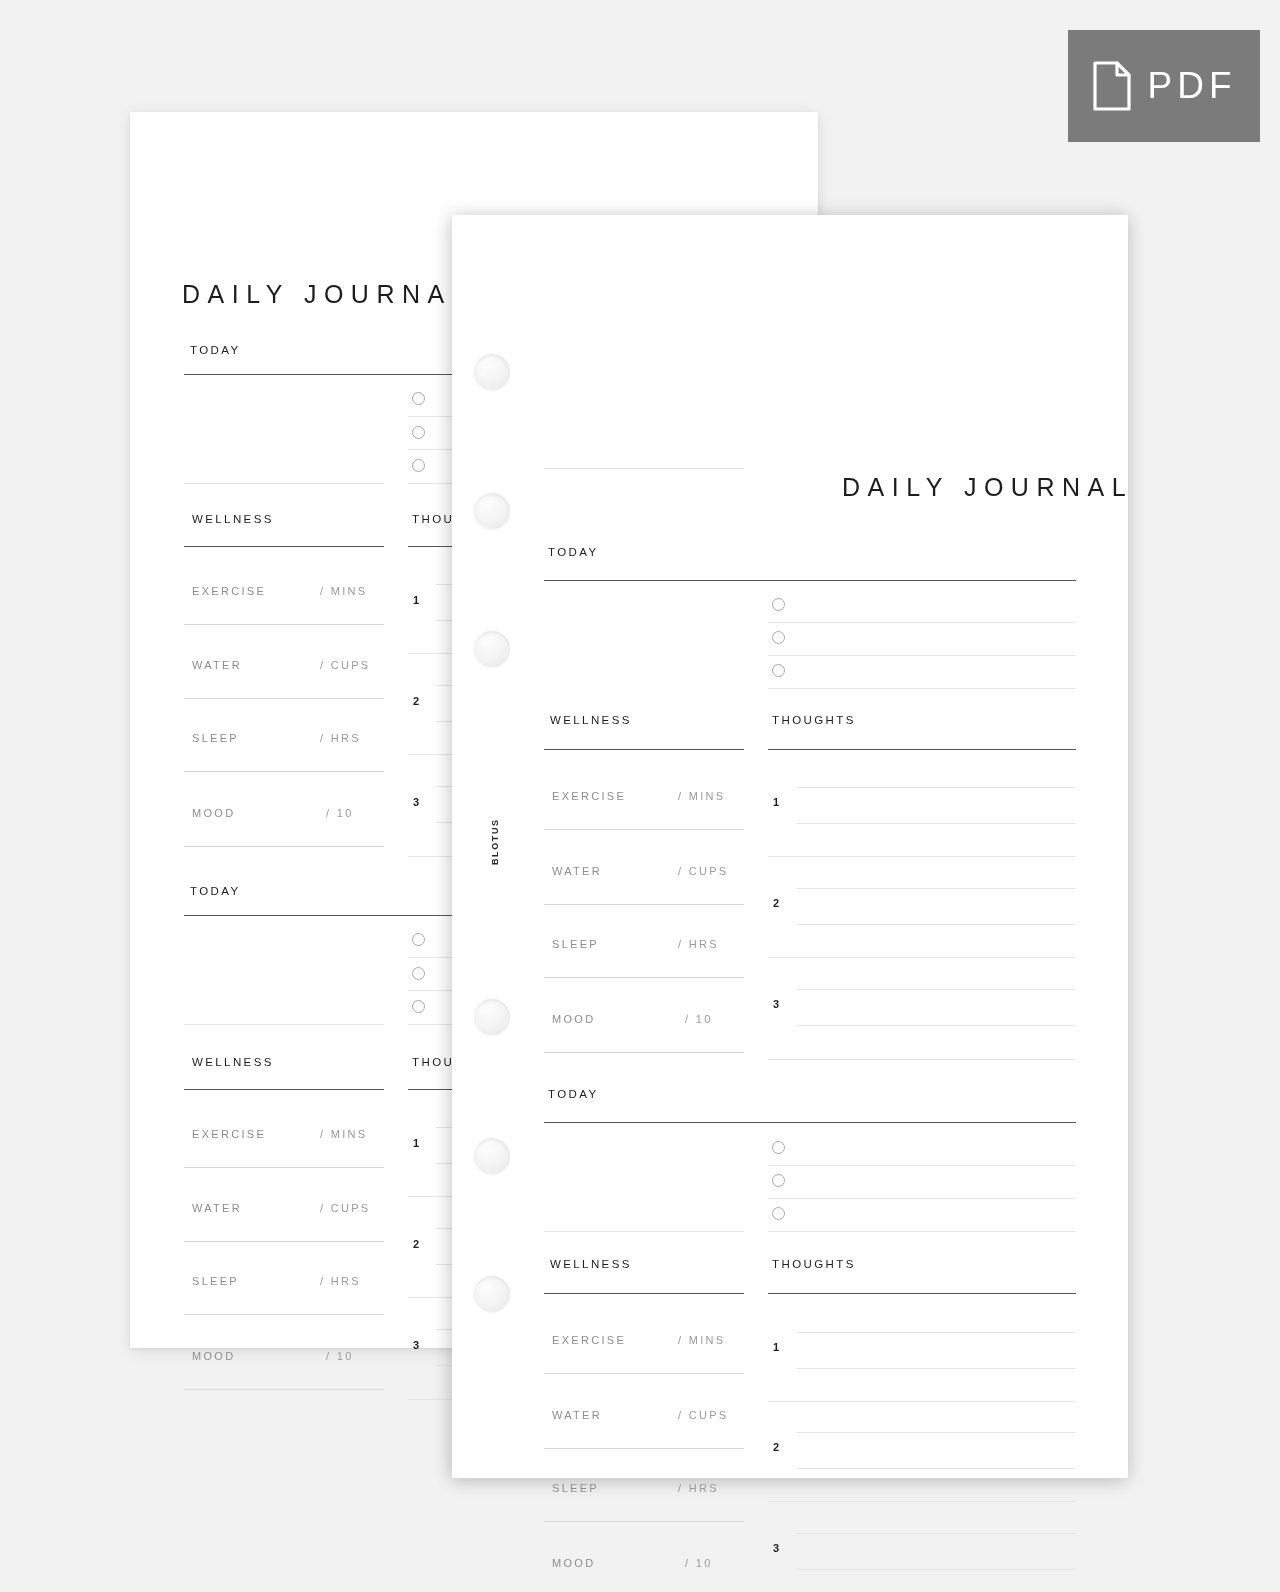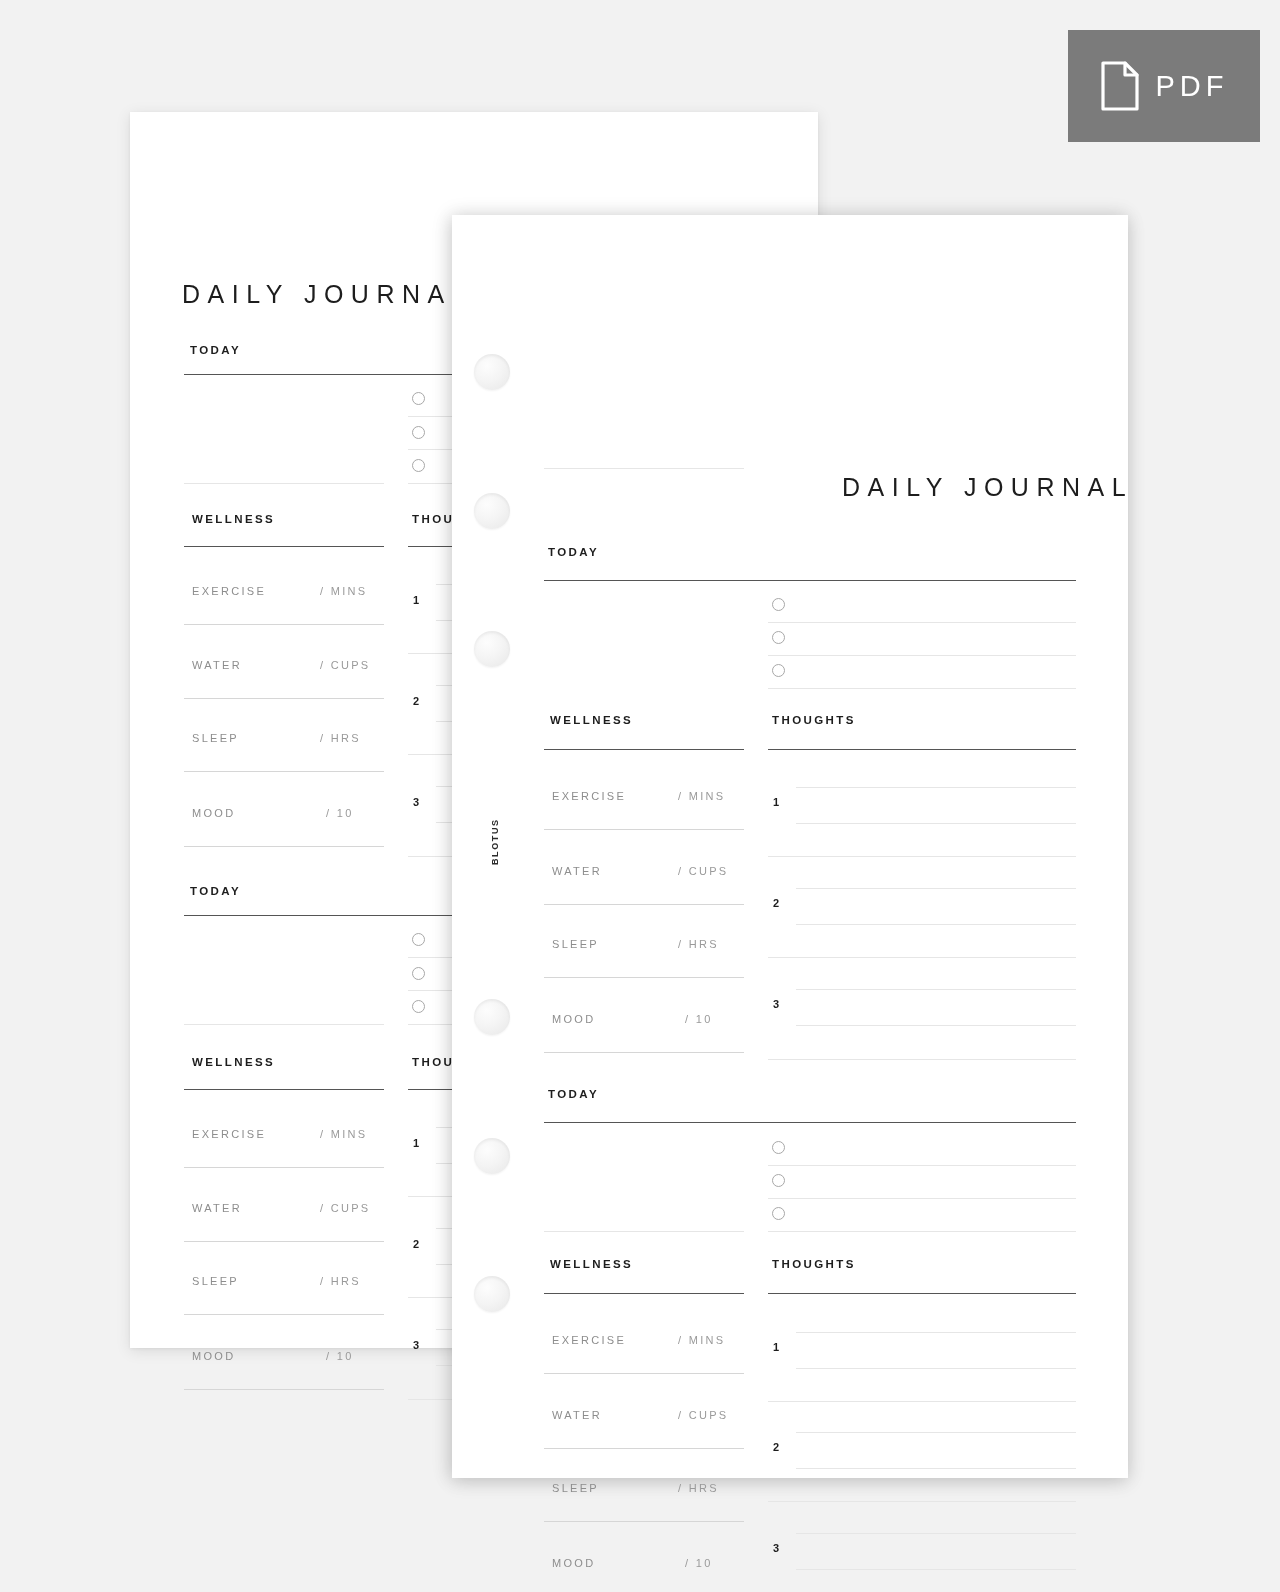--- a/index.html
+++ b/index.html
@@ -22,21 +22,21 @@
     height: 112px;
     background: #7b7b7b;
     display: flex;
     align-items: center;
     justify-content: center;
     gap: 16px;
   }
   .pdf-badge .doc-icon { width: 40px; height: 50px; display: block; }
   .pdf-badge .pdf-text {
     color: #ffffff;
-    font-size: 29px;
+    font-size: 37px;
     letter-spacing: 5px;
     font-weight: 400;
   }
 
   
   .sheet {
     position: absolute;
     background: #ffffff;
   }
   .sheet-back {
@@ -86,21 +86,21 @@
     letter-spacing: 7.5px;
     font-weight: 400;
     color: #1d1d1d;
     white-space: nowrap;
   }
 
   .sec-label {
     position: absolute;
     font-size: 11.5px;
     letter-spacing: 2.4px;
-    font-weight: 700;
+    font-weight: 400;
     color: #1d1d1d;
     white-space: nowrap;
   }
 
   .metric-label {
     position: absolute;
     font-size: 11px;
     letter-spacing: 2.3px;
     font-weight: 400;
     color: #8d8d8d;

